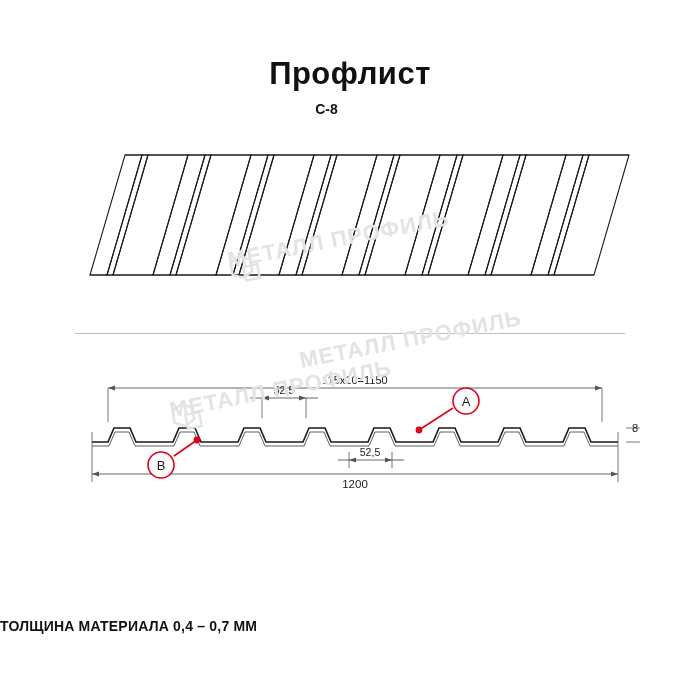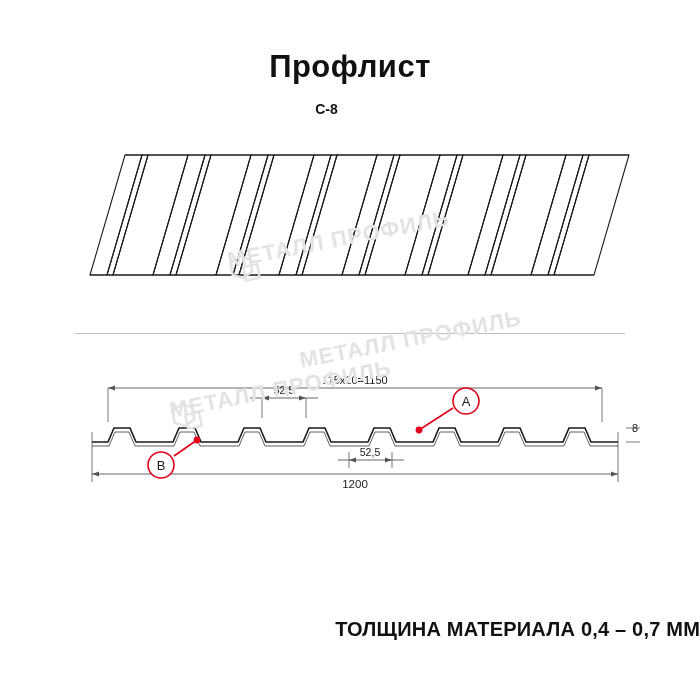--- a/index.html
+++ b/index.html
@@ -17,21 +17,21 @@
   }
   .page {
     position: absolute;
     left: 0; top: 0;
     width: 700px;
     height: 700px;
   }
   .title {
     position: absolute;
     left: 0;
-    top: 49px;
+    top: 56px;
     width: 700px;
     text-align: center;
     font-size: 31px;
     font-weight: bold;
     letter-spacing: 0.5px;
     color: #111111;
   }
   .subtitle {
     position: absolute;
     left: 0;
@@ -40,22 +40,22 @@
     text-align: center;
     font-size: 14px;
     font-weight: bold;
     color: #111111;
   }
   .footer-note {
     position: absolute;
     left: 0;
     top: 618px;
     width: 700px;
-    text-align: right;
-    font-size: 20px;
+    text-align: left;
+    font-size: 14px;
     font-weight: bold;
     color: #111111;
     letter-spacing: 0.2px;
   }
   .divider {
     position: absolute;
     left: 75px;
     top: 333px;
     width: 550px;
     height: 1px;

